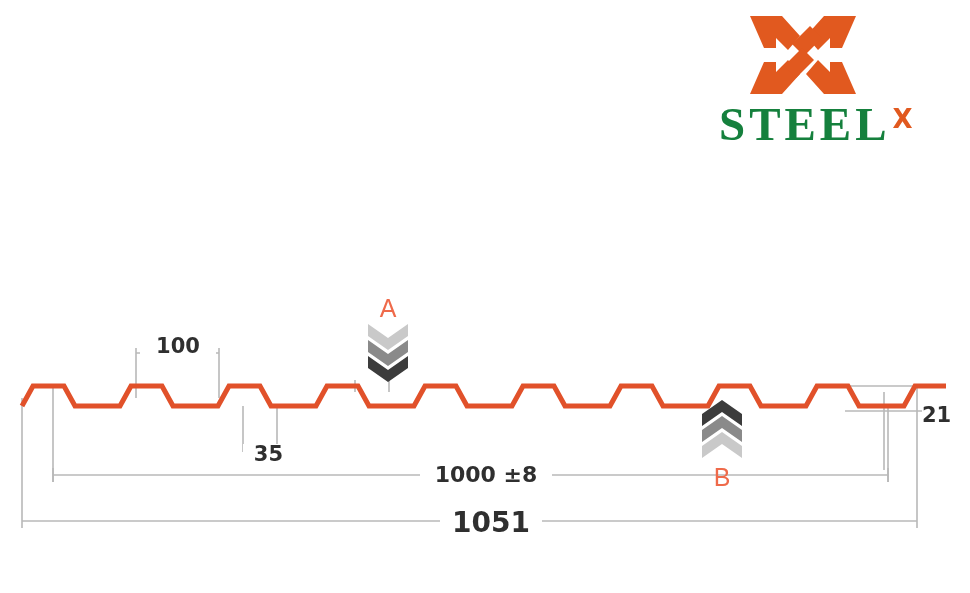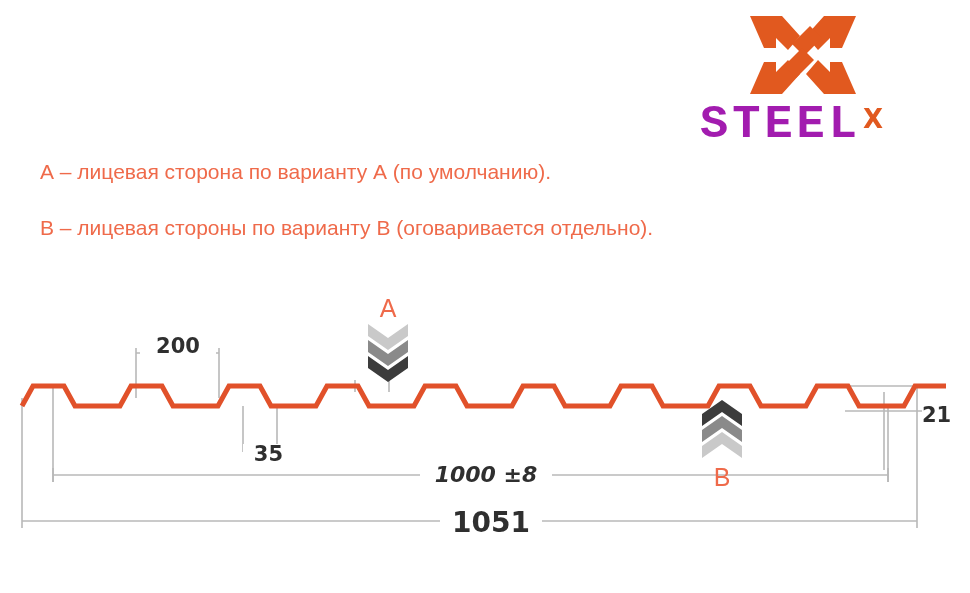--- a/index.html
+++ b/index.html
@@ -42,26 +42,27 @@
     position: absolute;
     left: 0px;
     top: 88px;
     width: 245px;
     height: 46px;
     display: flex;
     align-items: flex-end;
     justify-content: flex-start;
   }
   .logo-steel {
-    font-family: Liberation Mono, monospace;
+    font-family: Liberation Serif, serif;
     font-size: 47px;
     font-weight: bold;
     letter-spacing: 4px;
-    color: #a21caf;
-    line-height: 1;
+    color: #15803d;
+    line-height: 1;
+    margin-left: 19px;
   }
   .logo-x {
     font-family: "DejaVu Sans", sans-serif;
     font-size: 26px;
     font-weight: bold;
     color: #e1591f;
     line-height: 1;
     position: relative;
     top: -16px;
     left: 2px;
@@ -122,21 +123,21 @@
     font-weight: bold;
     color: #2f2f2f;
     background: #ffffff;
     text-align: center;
     line-height: 1;
     white-space: nowrap;
   }
   .dim-100 { left: 140px; top: 336px; width: 76px; font-size: 21px; }
   .dim-35  { left: 243px; top: 444px; width: 40px; font-size: 21px; text-align: right; }
   .dim-21  { left: 922px; top: 405px; width: 34px; font-size: 21px; text-align: left; }
-  .dim-1000{ left: 420px; top: 464px; width: 120px; font-size: 22px; padding: 0 6px; font-style: italic; }
+  .dim-1000{ left: 420px; top: 464px; width: 120px; font-size: 22px; padding: 0 6px; }
   .dim-1051{ left: 440px; top: 509px; width: 90px; font-size: 28px; padding: 0 6px; }
 </style>
 </head>
 <body>
 
 <div id="root">
 
   <div class="logo-block">
     <div class="logo-mark">
       <svg width="110" height="82" viewBox="0 0 110 82" xmlns="http://www.w3.org/2000/svg">
@@ -149,22 +150,20 @@
           <path d="M36 52 L54 34 L66 46 L48 64 Z"></path>
         </g>
       </svg>
     </div>
     <div class="logo-word">
       <span class="logo-steel">STEEL</span>
       <span class="logo-x">X</span>
     </div>
   </div>
 
-  <div class="legend-line legend-1">А – лицевая сторона по варианту А (по умолчанию).</div>
-  <div class="legend-line legend-2">В – лицевая стороны по варианту В (оговаривается отдельно).</div>
 
   <svg class="drawing" viewBox="0 0 970 593" xmlns="http://www.w3.org/2000/svg">
 
     <g stroke="#b8b8b8" stroke-width="1.6" fill="none">
 
       <line x1="136" y1="348" x2="136" y2="398"></line>
       <line x1="219" y1="348" x2="219" y2="398"></line>
       <line x1="136" y1="353" x2="219" y2="353"></line>
 
       <line x1="243" y1="406" x2="243" y2="452"></line>
@@ -219,19 +218,19 @@
     <div class="chev-stack">
       <svg width="56" height="58" viewBox="0 0 56 58" xmlns="http://www.w3.org/2000/svg">
         <polygon points="8,26 28,12 48,26 48,14 28,0 8,14" fill="#3c3c3c"></polygon>
         <polygon points="8,42 28,28 48,42 48,30 28,16 8,30" fill="#8a8a8a"></polygon>
         <polygon points="8,58 28,44 48,58 48,46 28,32 8,46" fill="#c9c9c9"></polygon>
       </svg>
     </div>
     <div class="marker-label">В</div>
   </div>
 
-  <div class="dim-text dim-100">200</div>
+  <div class="dim-text dim-100">100</div>
   <div class="dim-text dim-35">35</div>
   <div class="dim-text dim-21">21</div>
   <div class="dim-text dim-1000">1000 ±8</div>
   <div class="dim-text dim-1051">1051</div>
 
 </div>
 
 </body></html>

